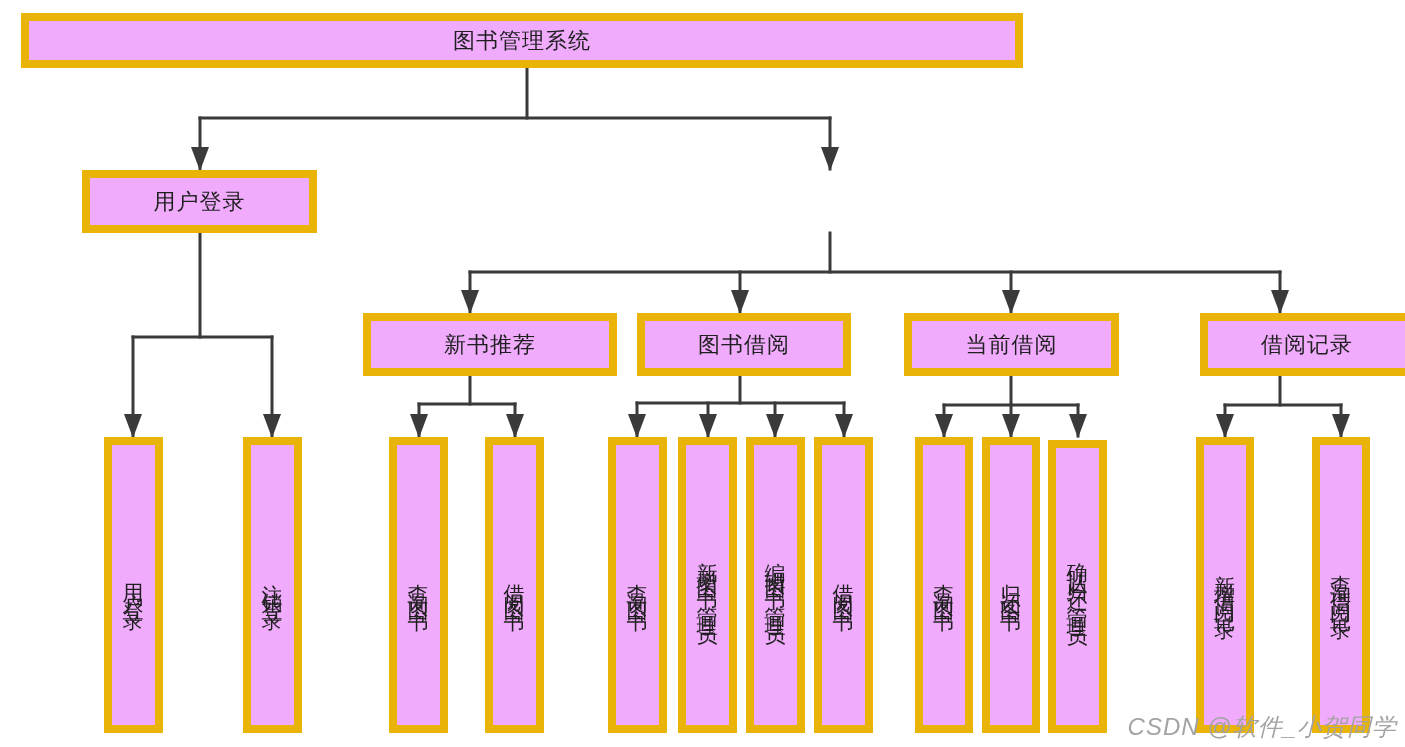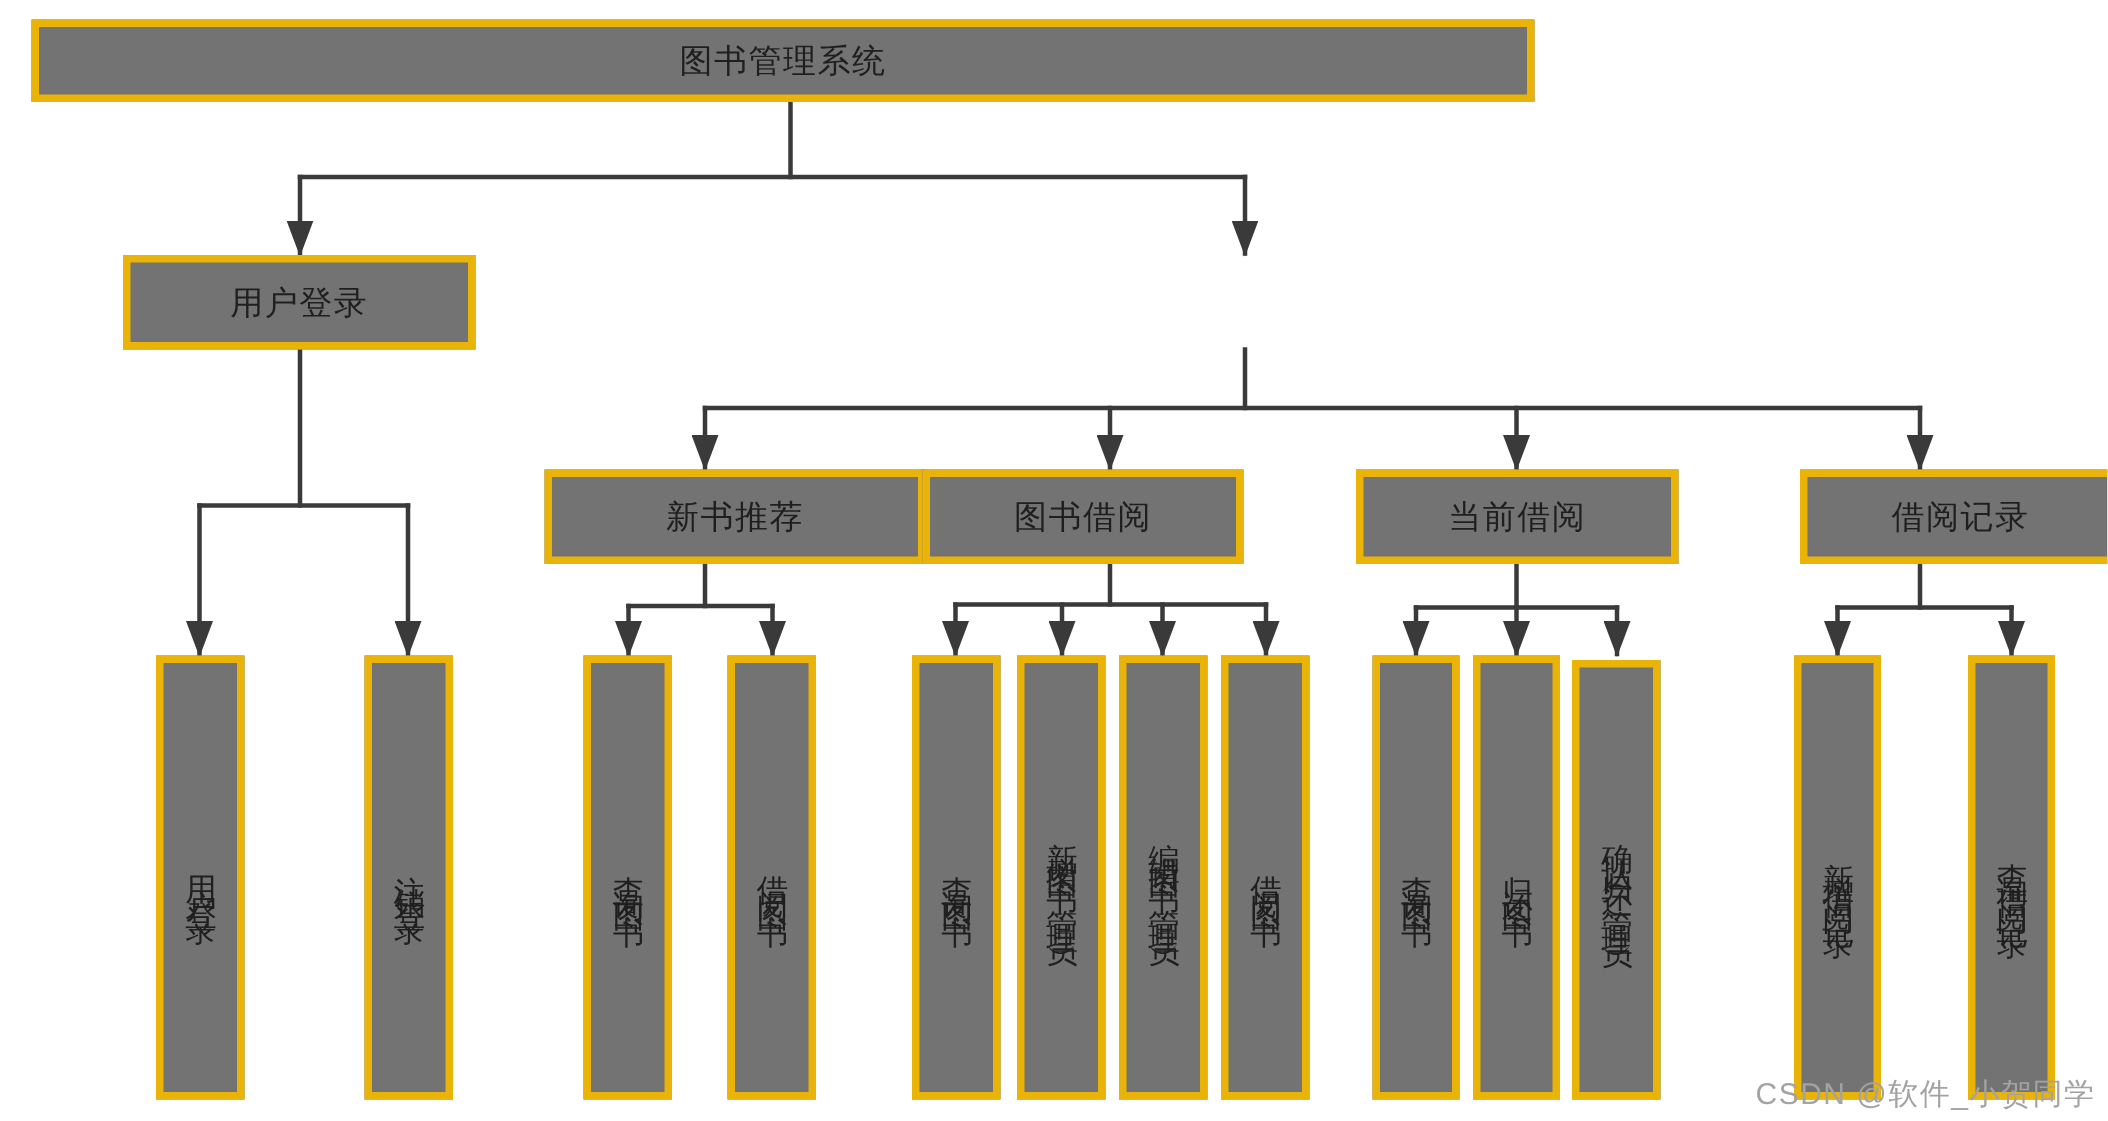--- a/index.html
+++ b/index.html
@@ -17,22 +17,22 @@
   }
   #wires {
     position: absolute;
     left: 0;
     top: 0;
     z-index: 0;
   }
   .box {
     position: absolute;
     box-sizing: border-box;
-    border: 5px solid #eab308;
-    background: #737373;
+    border: 8px solid #eab308;
+    background: #f0abfc;
     color: #1f1f1f;
     display: flex;
     align-items: center;
     justify-content: center;
     z-index: 1;
   }
   .box.h {
     font-size: 22px;
     letter-spacing: 1px;
     white-space: nowrap;
@@ -42,25 +42,26 @@
     text-orientation: mixed;
     font-size: 21px;
     letter-spacing: 9px;
     line-height: 1;
     text-align: center;
   }
   #watermark {
     position: absolute;
     right: 8px;
     bottom: 4px;
-    font-size: 20px;
+    font-size: 24px;
     color: #a3a3a3;
     letter-spacing: 1px;
     z-index: 3;
     white-space: nowrap;
+    font-style: italic;
   }
 </style>
 </head>
 <body>
 
 <div id="canvas">
 
   <svg id="wires" width="1405" height="747" viewBox="0 0 1405 747">
     <defs>
       <marker id="arw" markerUnits="userSpaceOnUse" markerWidth="24" markerHeight="18" viewBox="0 0 24 18" refX="22" refY="9" orient="auto">
@@ -109,21 +110,21 @@
       <path d="M1225,405 V436" marker-end="url(#arw)"></path>
       <path d="M1341,405 V436" marker-end="url(#arw)"></path>
     </g>
   </svg>
 
   <div class="box h" style="left:21px; top:13px; width:1002px; height:55px">图书管理系统</div>
 
   <div class="box h" style="left:82px; top:170px; width:235px; height:63px">用户登录</div>
 
   <div class="box h" style="left:363px; top:313px; width:254px; height:63px">新书推荐</div>
-  <div class="box h" style="left:615px; top:313px; width:214px; height:63px">图书借阅</div>
+  <div class="box h" style="left:637px; top:313px; width:214px; height:63px">图书借阅</div>
   <div class="box h" style="left:904px; top:313px; width:215px; height:63px">当前借阅</div>
   <div class="box h" style="left:1200px; top:313px; width:214px; height:63px">借阅记录</div>
 
   <div class="box v" style="left:104px; top:437px; width:59px; height:296px">用户登录</div>
   <div class="box v" style="left:243px; top:437px; width:59px; height:296px">注销登录</div>
 
   <div class="box v" style="left:389px; top:437px; width:59px; height:296px">查询图书</div>
   <div class="box v" style="left:485px; top:437px; width:59px; height:296px">借阅图书</div>
 
   <div class="box v" style="left:608px; top:437px; width:59px; height:296px">查询图书</div>

